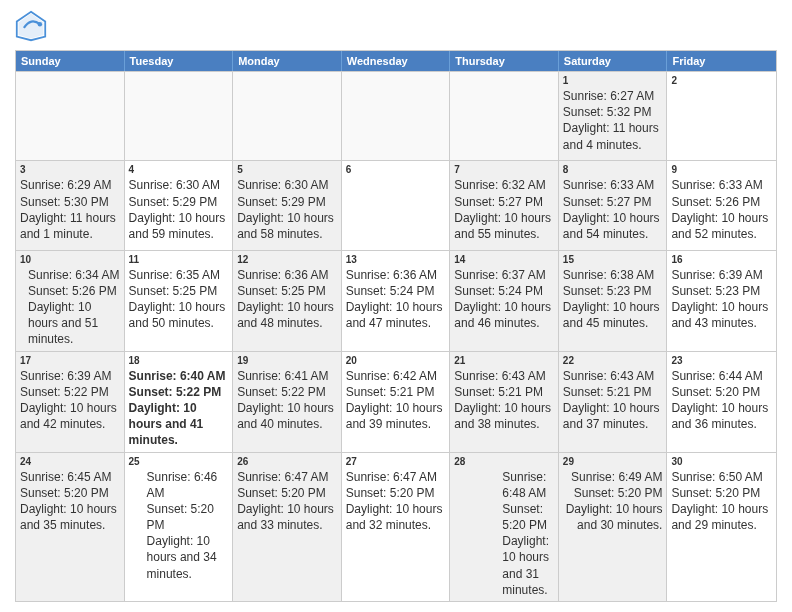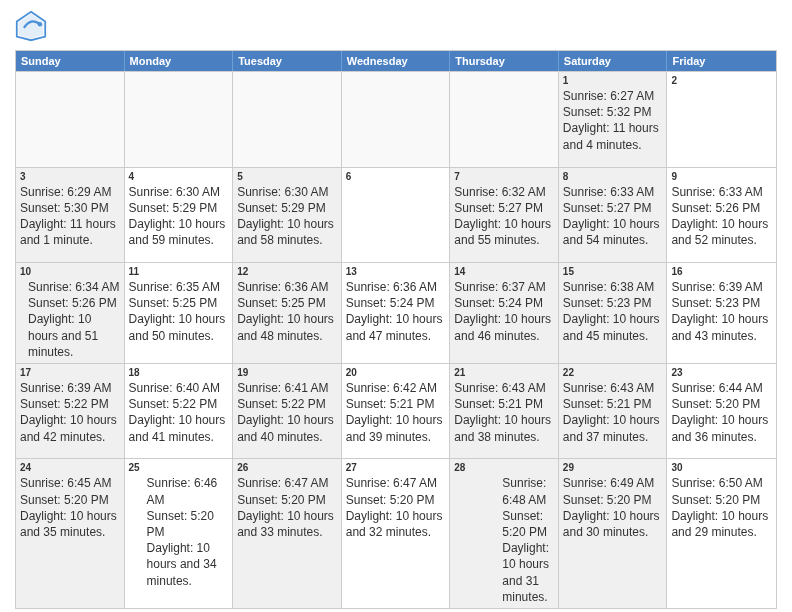--- a/index.html
+++ b/index.html
@@ -6,21 +6,21 @@
     body {
       font-family: Arial, sans-serif;
       background: #fff;
       width: 792px;
       height: 612px;
       overflow: hidden;
     }
     .page {
       width: 792px;
       height: 612px;
-      padding: 10px 15px 3px 15px;
+      padding: 10px 15px 10px 15px;
       display: flex;
       flex-direction: column;
     }
     .header {
       display: flex;
       justify-content: space-between;
       align-items: flex-start;
       margin-bottom: 8px;
     }
     .logo {
@@ -128,22 +128,22 @@
     </div>
     <div class="title-block">
       <h1></h1>
       <h2></h2>
     </div>
   </div>
 
   <div class="calendar">
     <div class="cal-header">
     <div class="cal-header-cell">Sunday</div>
+        <div class="cal-header-cell">Tuesday</div>
         <div class="cal-header-cell">Monday</div>
-        <div class="cal-header-cell">Tuesday</div>
         <div class="cal-header-cell">Wednesday</div>
         <div class="cal-header-cell">Thursday</div>
         <div class="cal-header-cell">Saturday</div>
         <div class="cal-header-cell">Friday</div>
       </div>
     <div class="cal-body">
     <div class="cal-row">
           <div class="cal-cell empty"></div>
           <div class="cal-cell empty"></div>
           <div class="cal-cell empty"></div>
@@ -246,21 +246,21 @@
         </div>
         <div class="cal-row">
           <div class="cal-cell shaded">
             <div class="day-num">17</div>
             <div class="cell-text" style="white-space: pre-line;">Sunrise: 6:39 AM
 Sunset: 5:22 PM
 Daylight: 10 hours and 42 minutes.</div>
           </div>
           <div class="cal-cell">
             <div class="day-num">18</div>
-            <div class="cell-text" style="white-space: pre-line;">Sunrise: 6:40 AM
+            <div class="cell-text" style="white-space: pre-line; font-weight: bold;">Sunrise: 6:40 AM
 Sunset: 5:22 PM
 Daylight: 10 hours and 41 minutes.</div>
           </div>
           <div class="cal-cell shaded">
             <div class="day-num">19</div>
             <div class="cell-text" style="white-space: pre-line;">Sunrise: 6:41 AM
 Sunset: 5:22 PM
 Daylight: 10 hours and 40 minutes.</div>
           </div>
           <div class="cal-cell">
@@ -314,21 +314,21 @@
 Daylight: 10 hours and 32 minutes.</div>
           </div>
           <div class="cal-cell shaded">
             <div class="day-num">28</div>
             <div class="cell-text" style="white-space: pre-line; margin-left: 48px;">Sunrise: 6:48 AM
 Sunset: 5:20 PM
 Daylight: 10 hours and 31 minutes.</div>
           </div>
           <div class="cal-cell shaded">
             <div class="day-num">29</div>
-            <div class="cell-text" style="white-space: pre-line;">Sunrise: 6:49 AM
+            <div class="cell-text" style="white-space: pre-line; text-align: right;">Sunrise: 6:49 AM
 Sunset: 5:20 PM
 Daylight: 10 hours and 30 minutes.</div>
           </div>
           <div class="cal-cell">
             <div class="day-num">30</div>
             <div class="cell-text" style="white-space: pre-line;">Sunrise: 6:50 AM
 Sunset: 5:20 PM
 Daylight: 10 hours and 29 minutes.</div>
           </div>
         </div>

